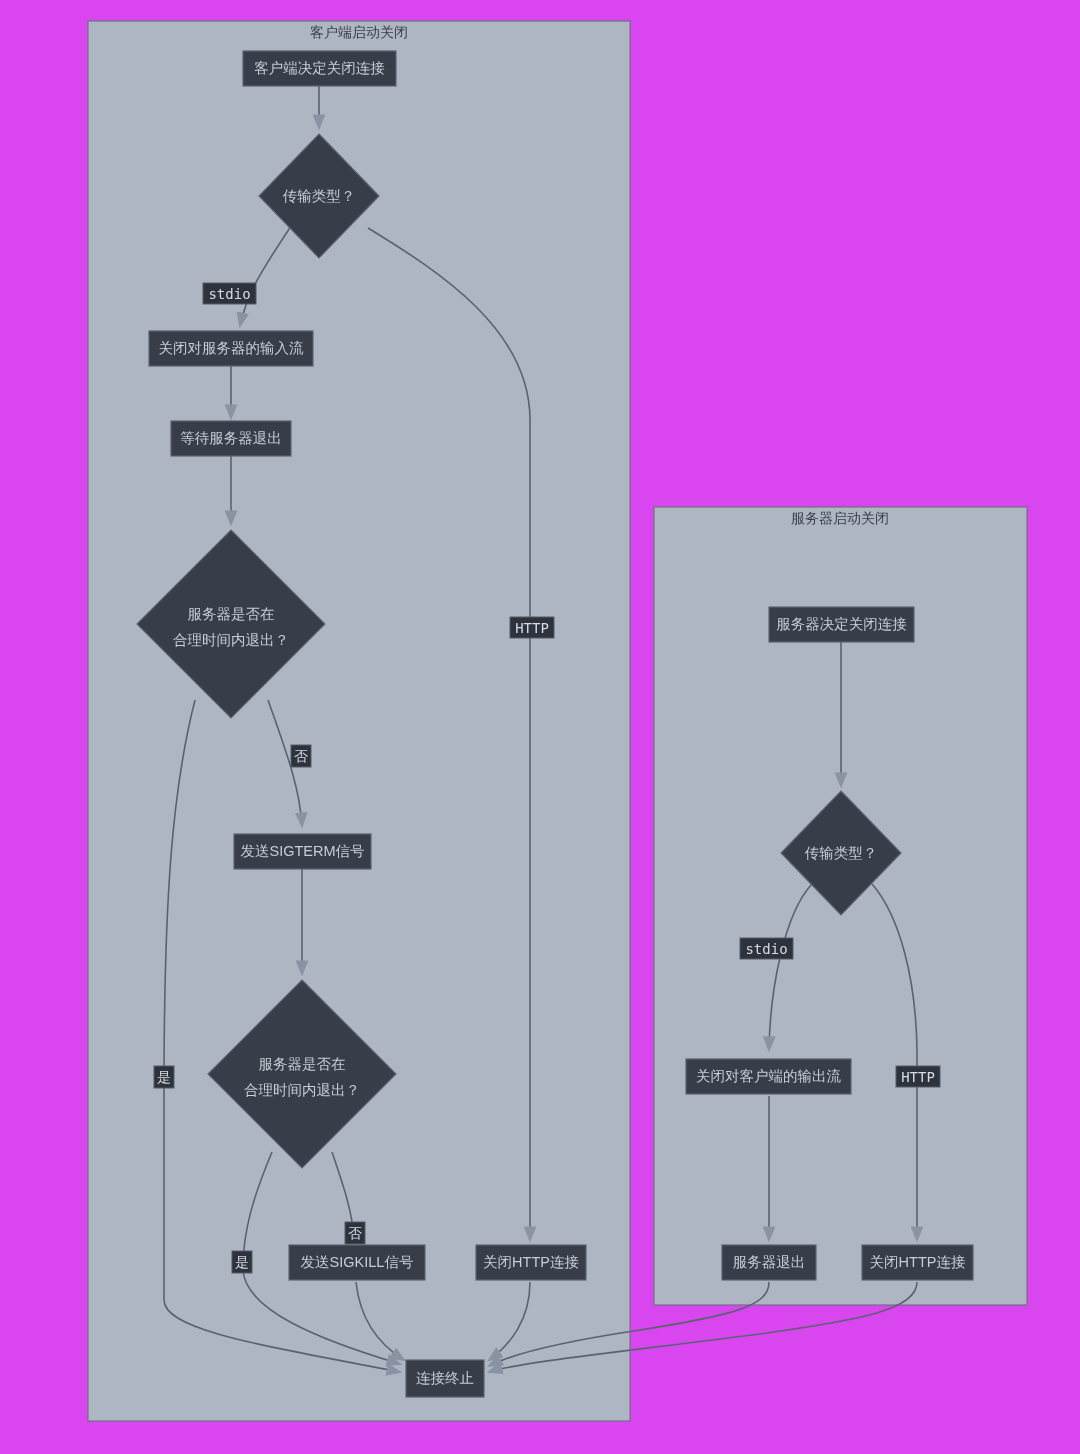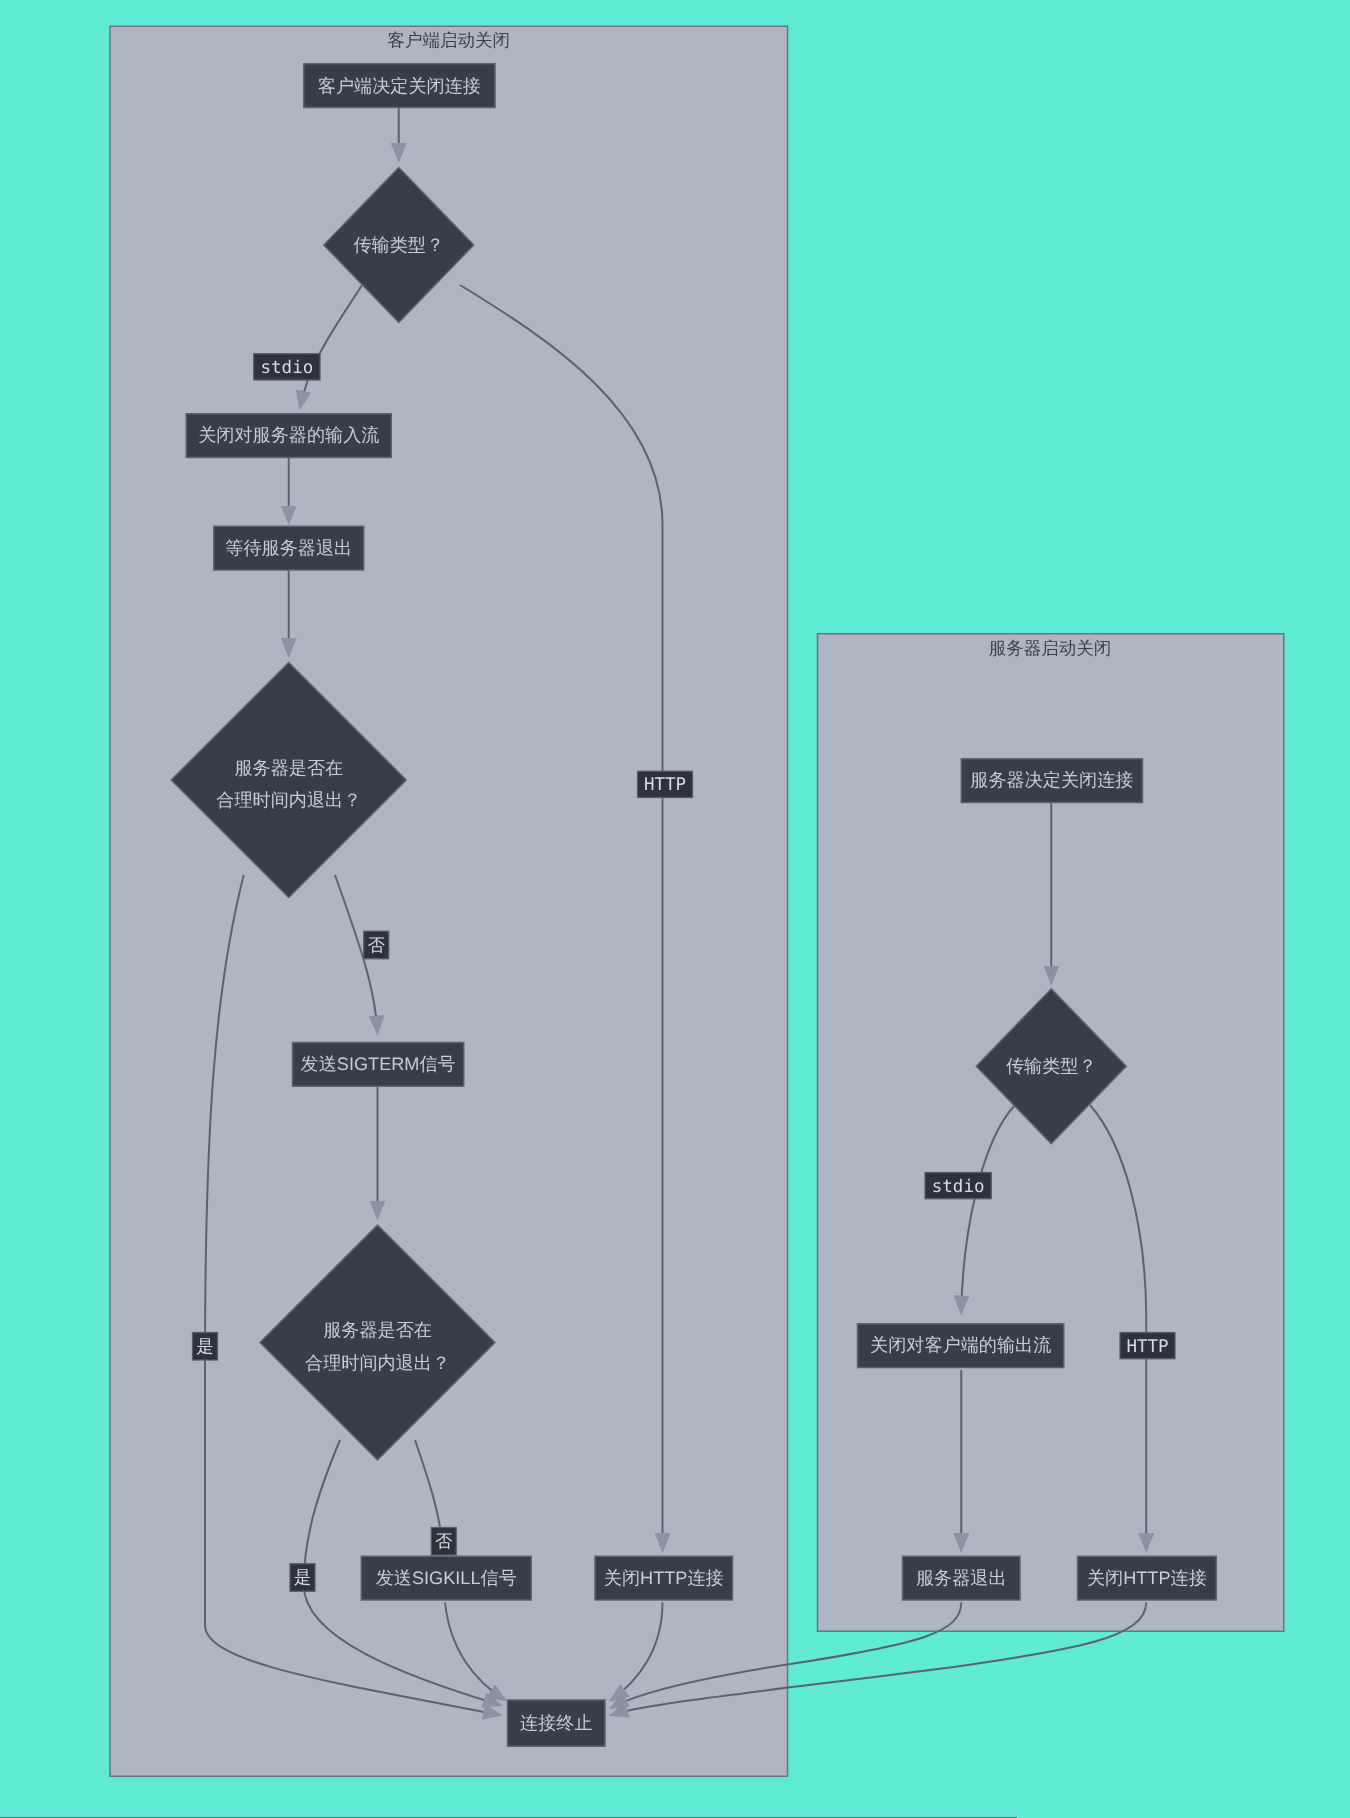--- a/index.html
+++ b/index.html
@@ -4,21 +4,21 @@
 <style>
   html, body {
     margin: 0;
     padding: 0;
     background: #282c34;
   }
   #canvas {
     position: relative;
     width: 1080px;
     height: 1454px;
-    background: #5eead4;
+    background: #d946ef;
     overflow: hidden;
     font-family: "Liberation Sans", "DejaVu Sans", sans-serif;
   }
   svg.diagram {
     position: absolute;
     left: 0; top: 0;
     width: 1080px;
     height: 1454px;
   }
   .cluster-rect {

